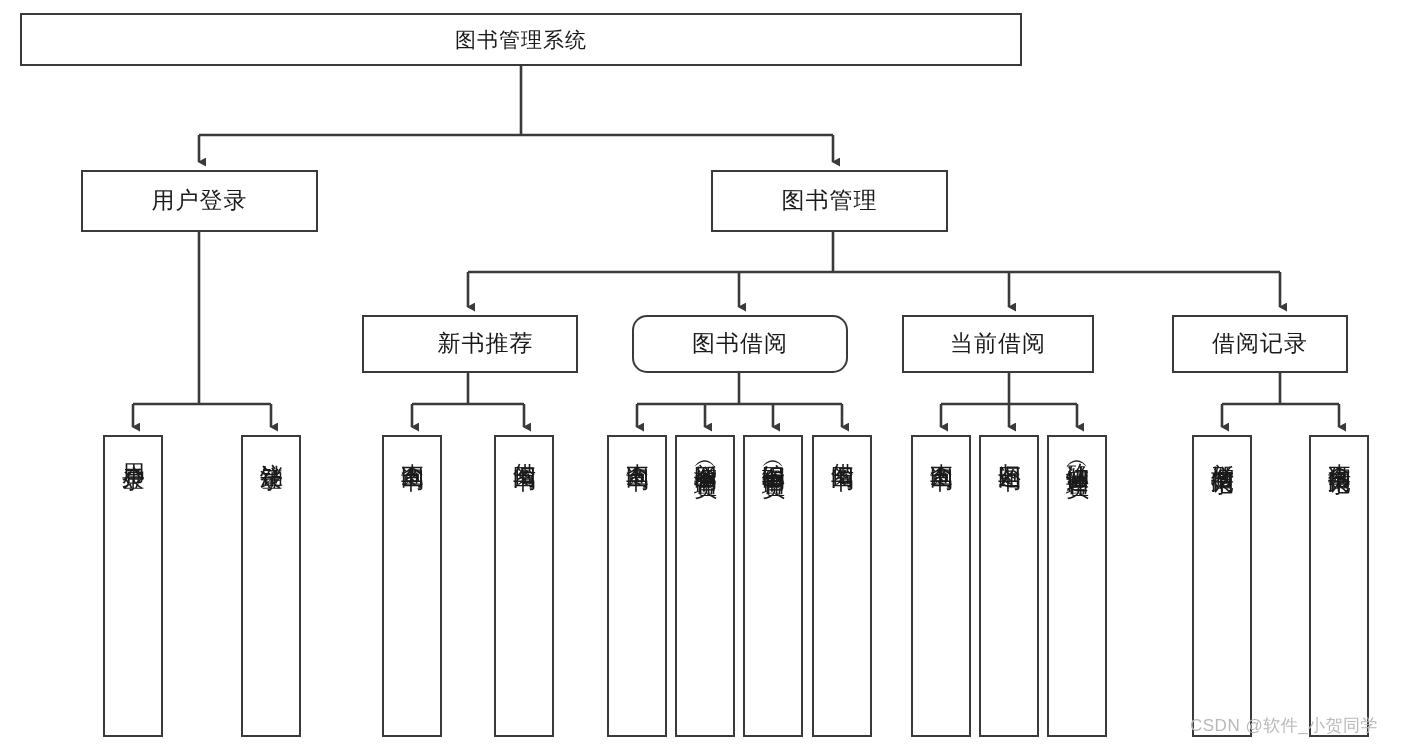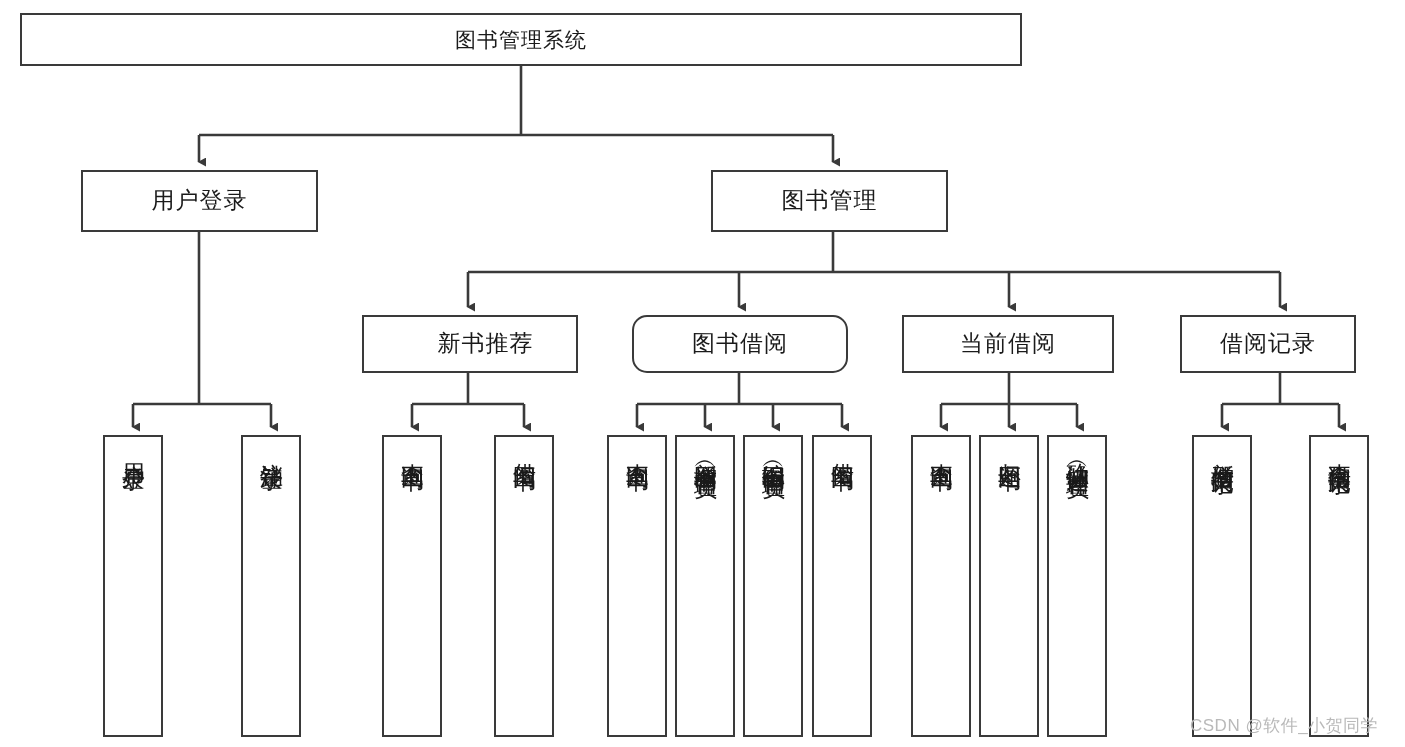--- a/index.html
+++ b/index.html
@@ -132,24 +132,24 @@
   <div class="node horiz" style="left:711px; top:170px; width:237px; height:62px;">
     <span>图书管理</span>
   </div>
 
   <div class="node horiz" style="left:362px; top:315px; width:216px; height:58px;padding-left:31px;">
     <span>新书推荐</span>
   </div>
   <div class="node horiz" style="left:632px; top:315px; width:216px; height:58px;border-radius:15px;">
     <span>图书借阅</span>
   </div>
-  <div class="node horiz" style="left:902px; top:315px; width:212px; height:58px;">
+  <div class="node horiz" style="left:902px; top:315px; width:192px; height:58px;">
     <span>当前借阅</span>
   </div>
-  <div class="node horiz" style="left:1172px; top:315px; width:176px; height:58px;margin-left:8px;">
+  <div class="node horiz" style="left:1172px; top:315px; width:176px; height:58px;">
     <span>借阅记录</span>
   </div>
 
   <div class="node leaf" style="left:103px; top:435px; width:60px; height:302px;">
     <span class="vtext">用户登录</span>
   </div>
   <div class="node leaf" style="left:241px; top:435px; width:60px; height:302px;">
     <span class="vtext">注销登录</span>
   </div>
 

